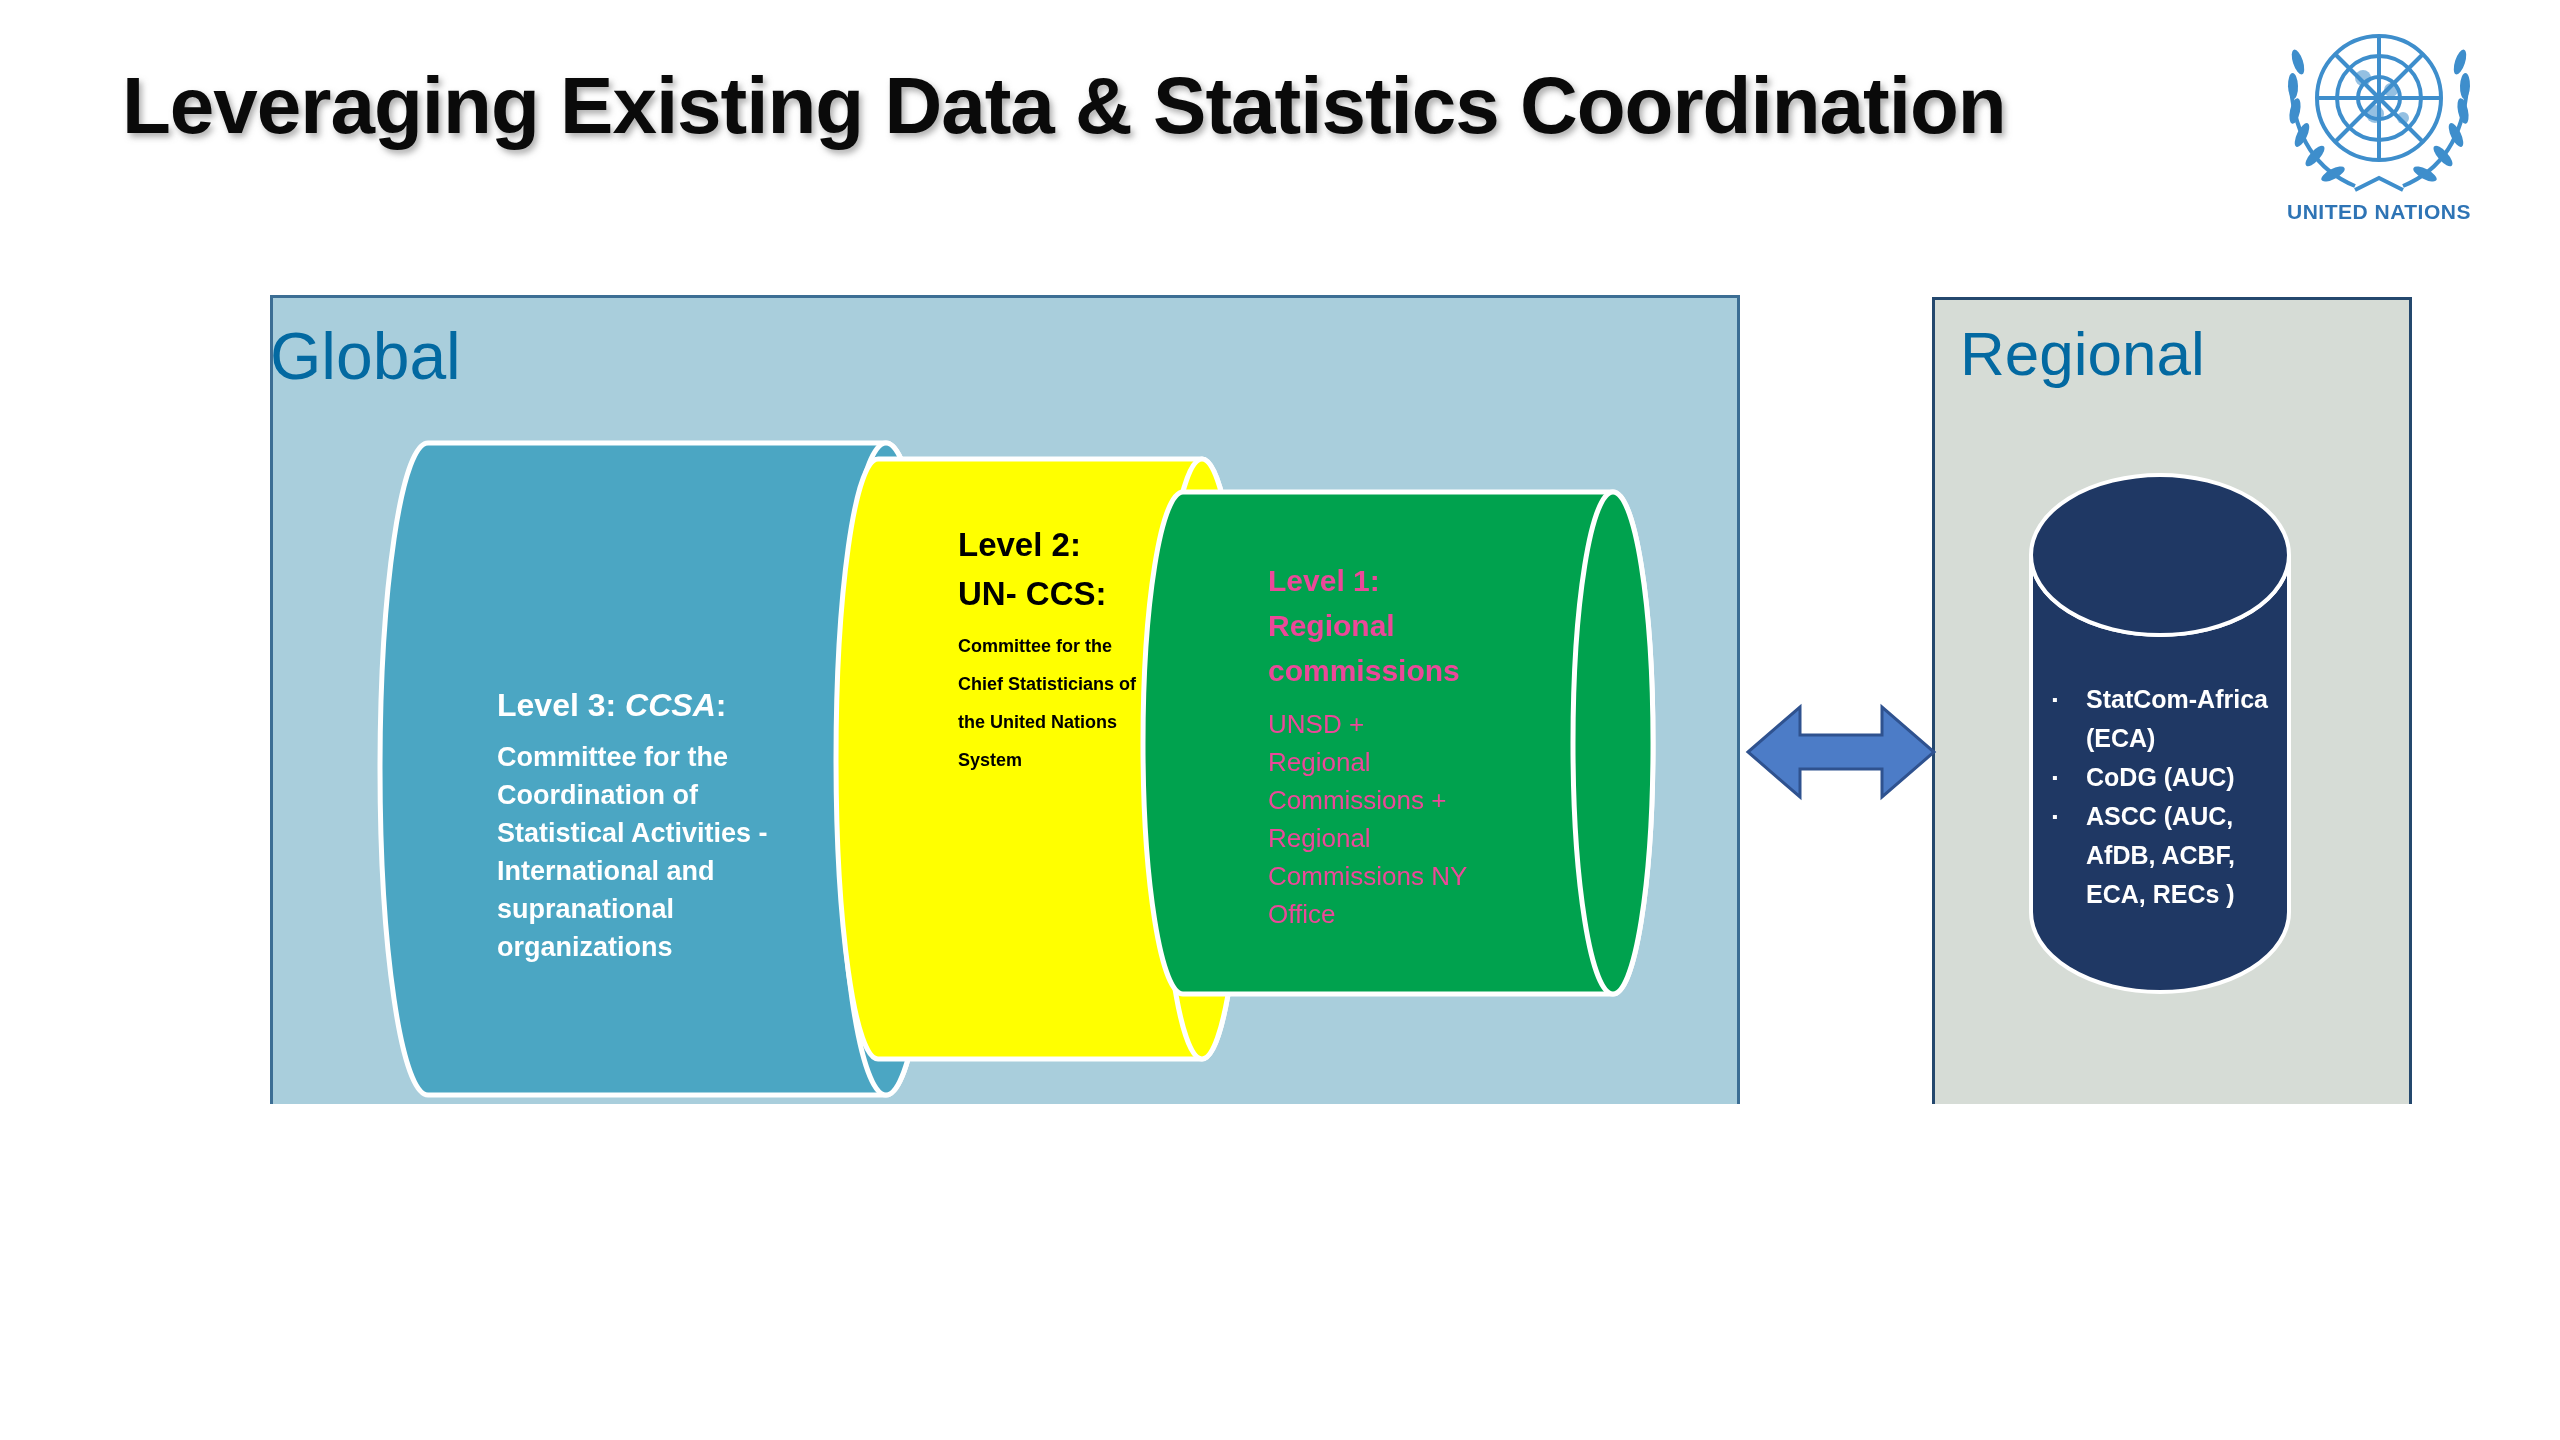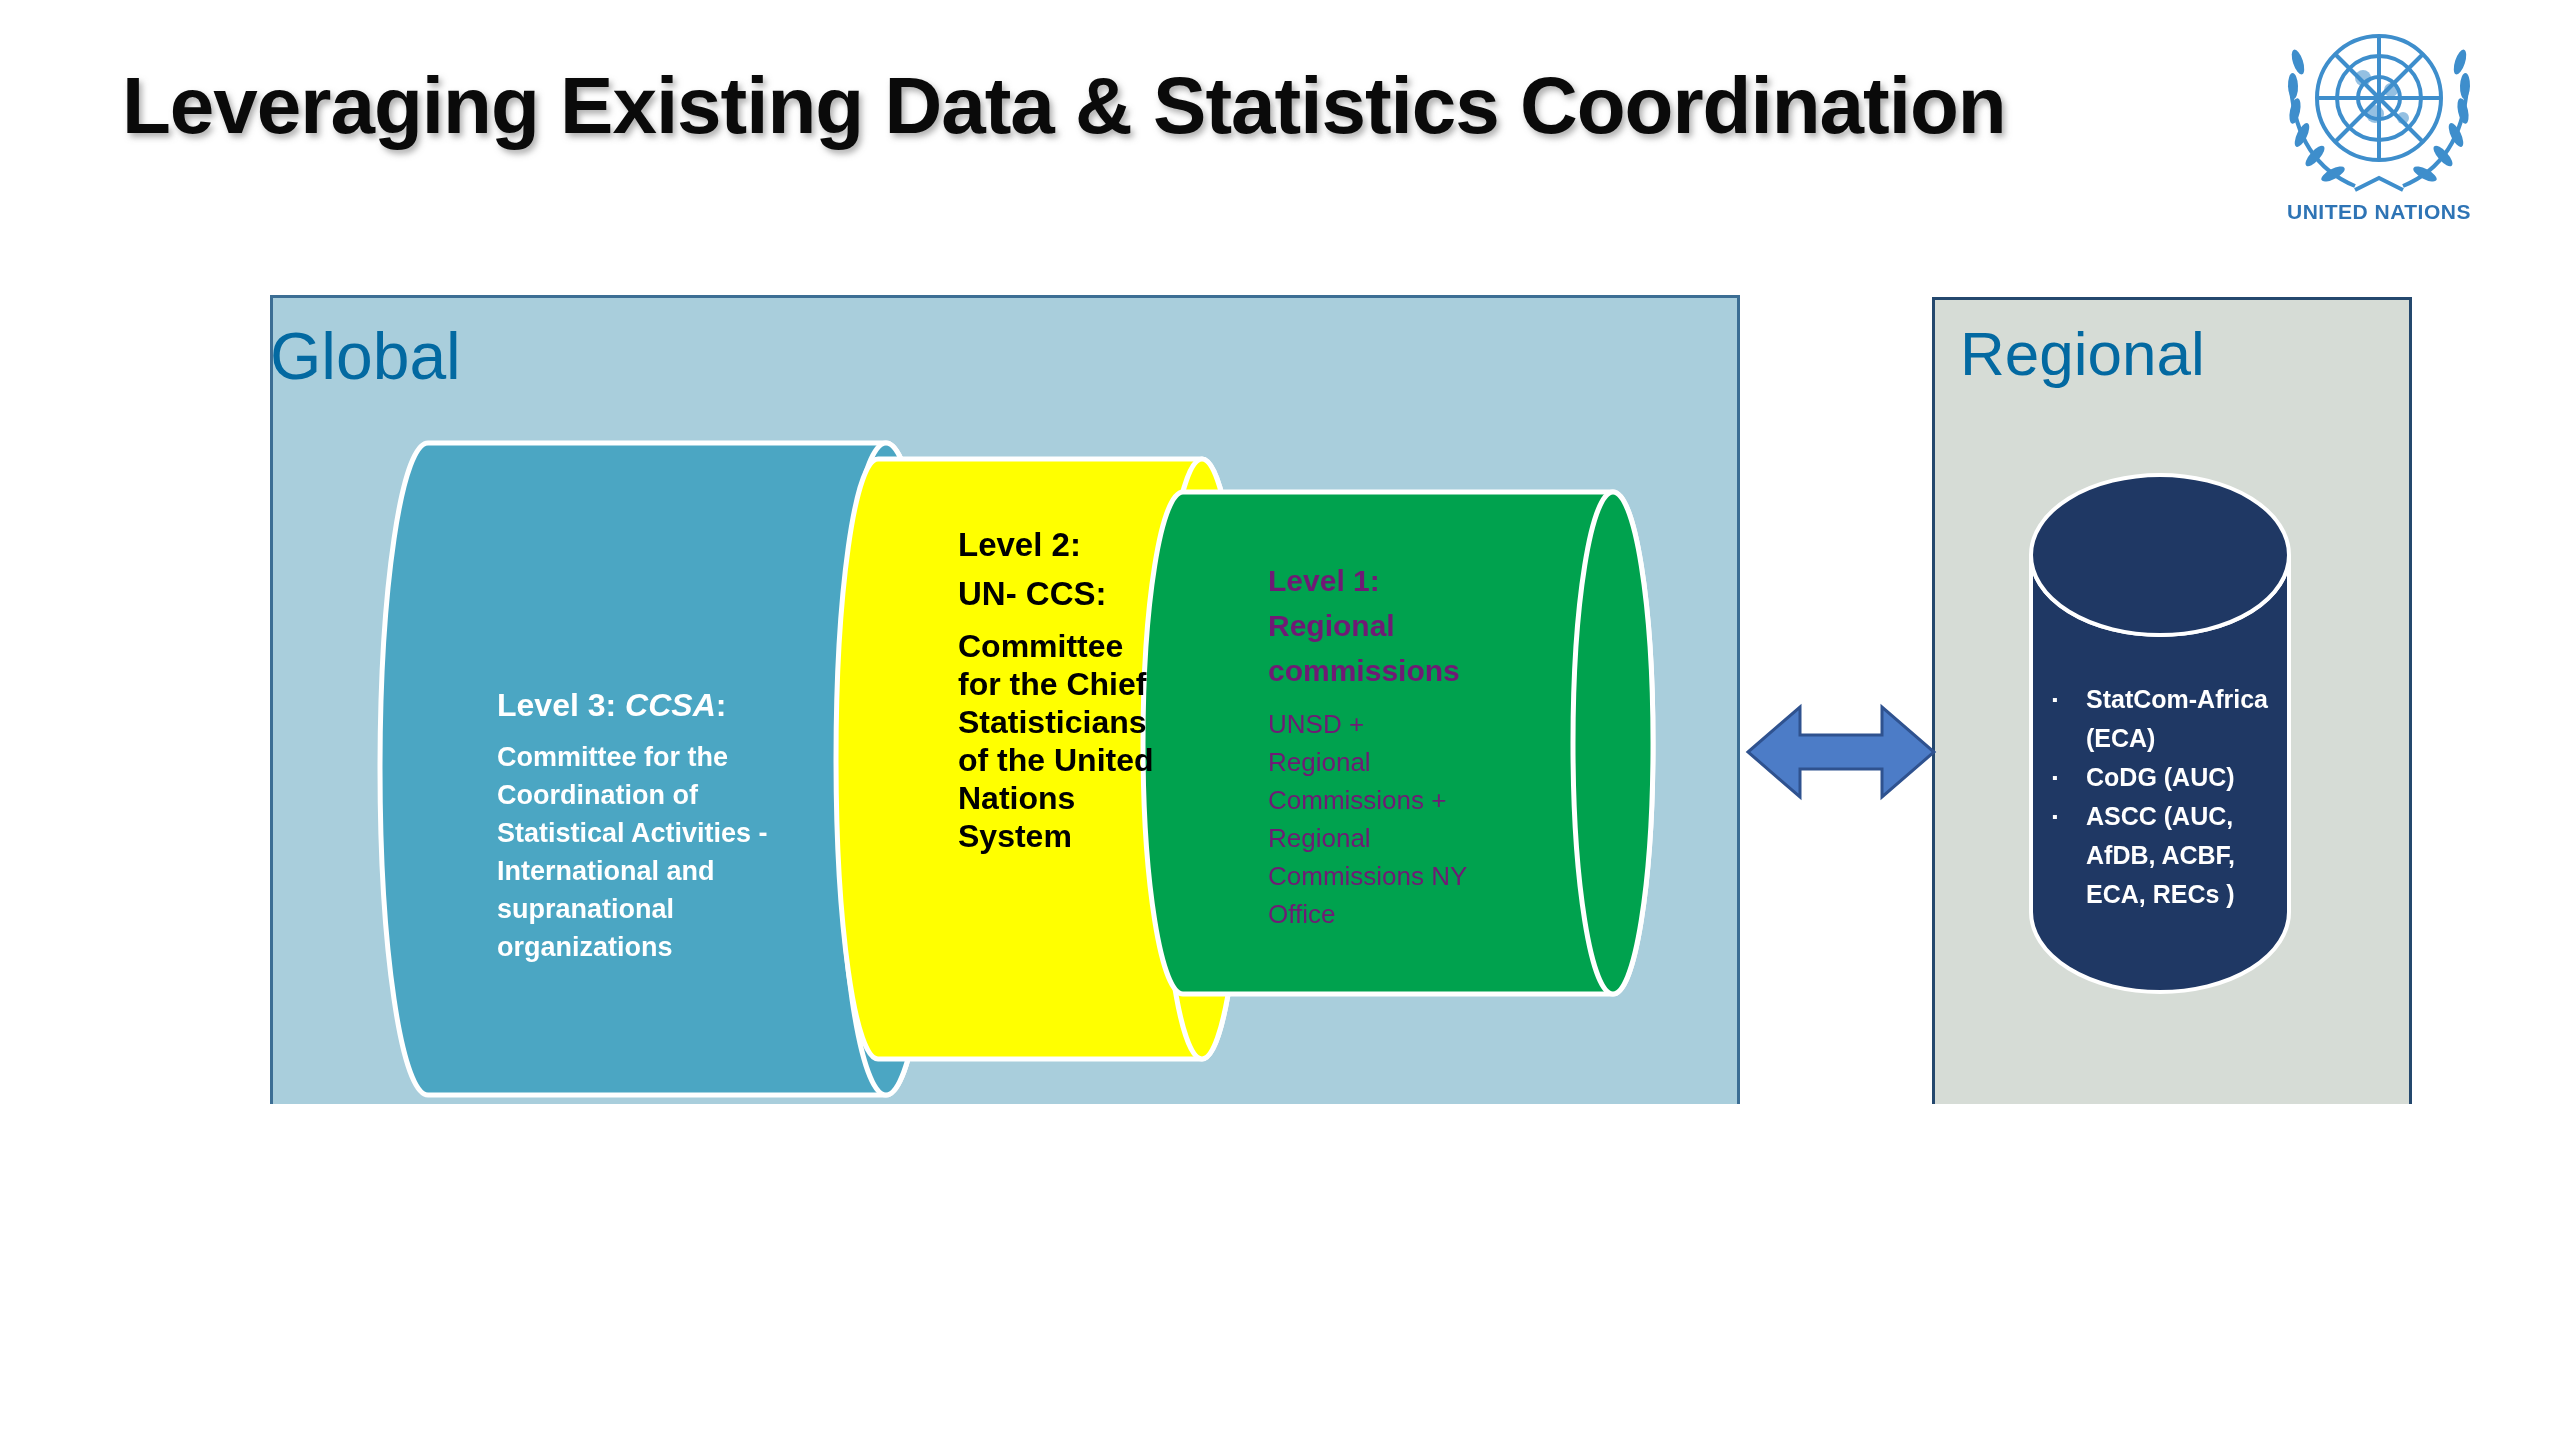--- a/index.html
+++ b/index.html
@@ -73,23 +73,23 @@
   .diagram-svg { position: absolute; left: 0; top: 0; }
 
   
   .level3-text { left: 497px; top: 652px; width: 302px; color: #ffffff; }
   .l3-heading { font-size: 32px; font-weight: bold; margin-bottom: 14px; margin-top: 35px; }
   .l3-heading em { font-style: italic; }
   .l3-body { font-size: 27px; font-weight: bold; line-height: 38px; }
 
   .level2-text { left: 958px; top: 520px; width: 198px; color: #000; }
   .l2-heading { font-size: 33px; font-weight: bold; line-height: 49px; }
-  .l2-body { font-size: 32px; font-weight: bold; line-height: 38px; margin-top: 9px; }
-
-  .level1-text { left: 1268px; top: 558px; width: 218px; color: #701a75; }
+  .l2-body { font-size: 18px; font-weight: bold; line-height: 38px; margin-top: 9px; }
+
+  .level1-text { left: 1268px; top: 558px; width: 218px; color: #ec4899; }
   .l1-heading { font-size: 30px; font-weight: bold; line-height: 45px; }
   .l1-body-intro { font-size: 26px; font-weight: normal; line-height: 38px; margin-top: 12px; }
   .l1-body { font-size: 26px; font-weight: normal; line-height: 38px; }
 
   
   .regional-bullets {
     left: 2052px; top: 680px;
     width: 222px;
     margin: 0; padding: 0;
     list-style: none;

